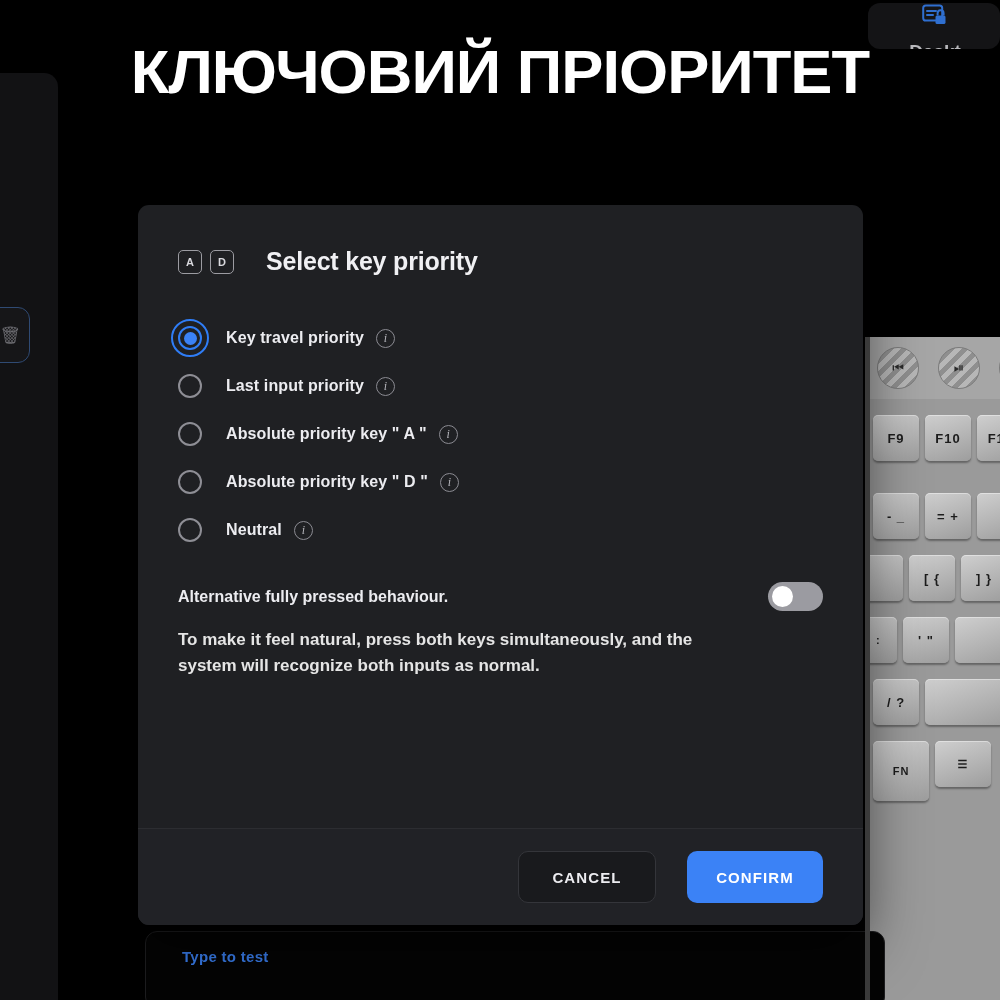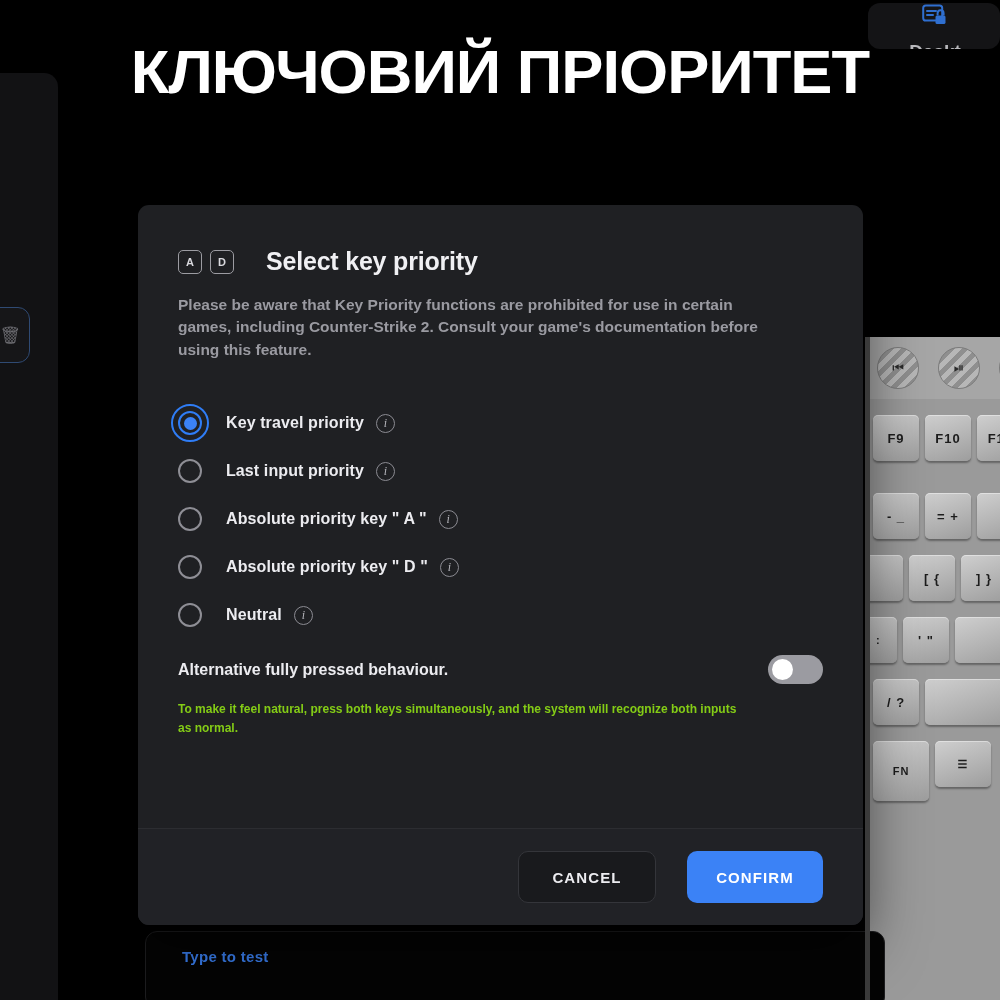--- a/index.html
+++ b/index.html
@@ -137,34 +137,34 @@
     margin-left:12px;
   }
   .info-icon {
     width:19px; height:19px; border-radius:50%;
     border:1.5px solid #8b8b92; color:#b6b6bc;
     display:flex; align-items:center; justify-content:center;
     font-size:12px; font-style:italic; font-family:"Liberation Serif", serif;
     flex:0 0 auto;
   }
 
-  #alt-section { margin-top:16px; }
+  #alt-section { margin-top:28px; }
   .alt-head { display:flex; align-items:center; justify-content:space-between; }
   #alt-title { color:#ececf0; font-size:16px; font-weight:bold; }
   #alt-toggle {
     width:55px; height:29px; border-radius:15px; background:#9b9ba1;
     position:relative; flex:0 0 auto; cursor:pointer;
   }
   #alt-toggle .knob {
     position:absolute; left:4px; top:4px; width:21px; height:21px;
     border-radius:50%; background:#fff;
   }
   #alt-desc {
     margin-top:16px; width:560px;
-    color:#84cc16; font-size:12px; font-weight:bold; line-height:1.55;
+    color:#e5e5e5; font-size:17px; font-weight:bold; line-height:1.55;
   }
 
   #modal-divider {
     position:absolute; left:0; top:623px; width:100%; height:1px;
     background:#2c2d31;
   }
   #modal-footer {
     position:absolute; left:0; top:624px; width:100%; bottom:0;
     background:#212226;
     display:flex; align-items:center; justify-content:flex-end;
@@ -245,21 +245,20 @@
 <div id="modal">
 
   <div id="modal-body">
 
     <div class="dialog-head">
       <span class="keycap-badge">A</span>
       <span class="keycap-badge">D</span>
       <span id="dialog-title">Select key priority</span>
     </div>
 
-    <div id="dialog-desc">Please be aware that Key Priority functions are prohibited for use in certain games, including Counter-Strike 2. Consult your game's documentation before using this feature.</div>
 
     <div id="radio-group">
 
       <div class="radio-row selected">
         <span class="radio-mark">
           <span class="outer-ring"></span>
         </span>
         <span class="radio-label">Key travel priority</span>
         <span class="info-icon">i</span>
       </div>

